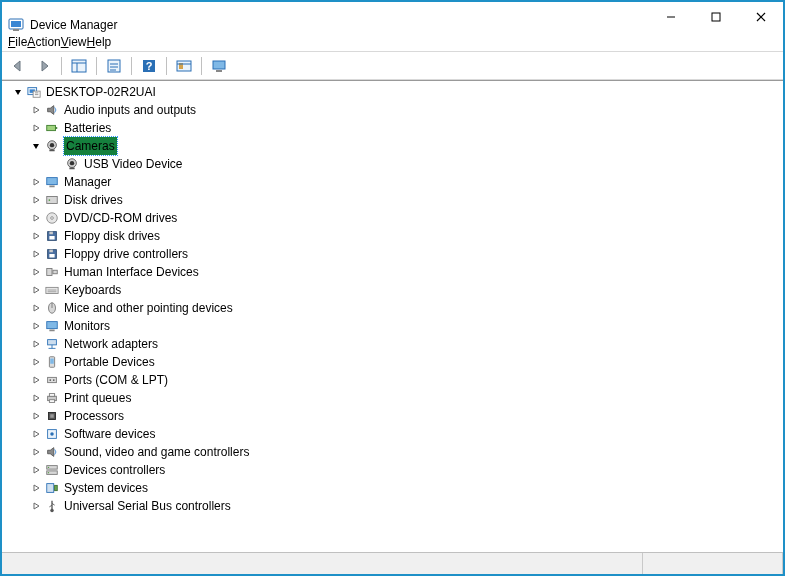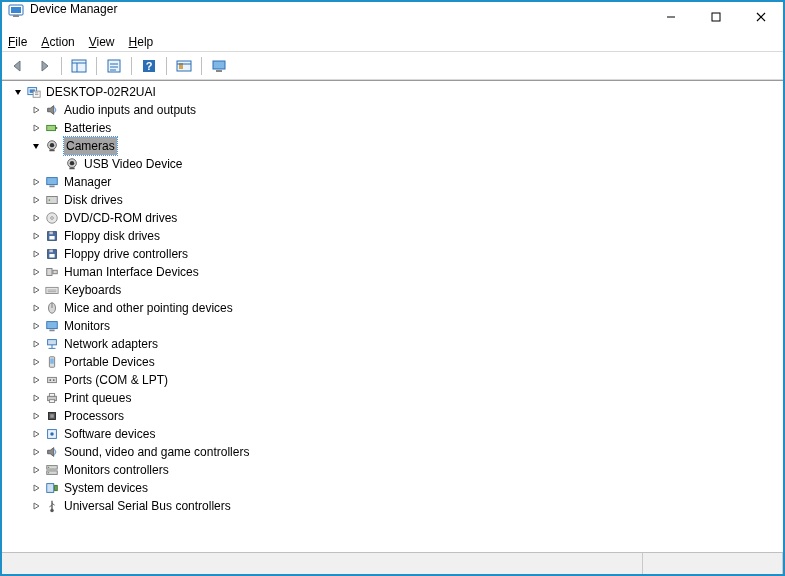--- a/index.html
+++ b/index.html
@@ -14,21 +14,21 @@
     border: 2px solid #1e90c7;
     display: flex;
     flex-direction: column;
     overflow: hidden;
   }
   
   .titlebar {
     height: 30px;
     background: #fff;
     display: flex;
-    align-items: flex-start;
+    align-items: flex-end;
     padding-left: 6px;
   }
   .titlebar .app-icon {
     width: 16px; height: 16px;
     margin-right: 6px;
     display: flex; align-items: center; justify-content: center;
   }
   .titlebar .title-text { font-size: 12px; }
   .titlebar-spacer { flex: 1; }
   .win-controls { display: flex; height: 100%; }
@@ -39,21 +39,20 @@
     color: #000;
     cursor: default;
   }
   .win-btn.close { font-size: 16px; }
   
   .menubar {
     height: 20px;
     display: flex;
     align-items: center;
     padding: 0 6px;
-    gap: 14px;
     font-size: 12px;
     border-bottom: 1px solid #d9d9d9;
   }
   .menubar span { cursor: default; }
   .menubar span u { text-decoration: underline; }
   
   .toolbar {
     height: 28px;
     display: flex;
     align-items: center;
@@ -105,21 +104,21 @@
   .twisty.open { color: #000; }
   .twisty svg { width: 8px; height: 8px; }
   .dev-ico {
     width: 16px; height: 16px;
     margin-right: 4px;
     display: inline-flex; align-items: center; justify-content: center;
   }
   .dev-ico svg { width: 14px; height: 14px; }
   .tree-label { font-size: 12px; }
   .tree-label.selected {
-    background: #a3a3a3;
+    background: #15803d;
     outline: 1px dotted #3399ff;
     padding: 0 2px;
   }
   
   .lvl0 { padding-left: 8px; }
   .lvl1 { padding-left: 26px; text-align: right; }
   .lvl2 { padding-left: 60px; }
   
   .statusbar {
     height: 22px;
@@ -538,21 +537,21 @@
           </svg>
         </span>
         <span class="dev-ico">
           <svg viewBox="0 0 16 16">
             <rect x="2" y="3" width="12" height="4" fill="#d7d7d7" stroke="#777"></rect>
             <rect x="2" y="9" width="12" height="4" fill="#d7d7d7" stroke="#777"></rect>
             <circle cx="4" cy="5" r=".8" fill="#5aa04a"></circle>
             <circle cx="4" cy="11" r=".8" fill="#5aa04a"></circle>
           </svg>
         </span>
-        <span class="tree-label">Monitors controllers</span>
+        <span class="tree-label">Devices controllers</span>
       </div>
       <div class="tree-row lvl1">
         <span class="twisty ">
           <svg viewBox="0 0 8 8">
             <path d="M2 1 L7 4 L2 7 Z" fill="none" stroke="#6a6a6a" stroke-width="1"></path>
           </svg>
         </span>
         <span class="dev-ico">
           <svg viewBox="0 0 16 16">
             <rect x="2" y="3" width="8" height="10" fill="#cfe0f0" stroke="#2a6fb5"></rect>

